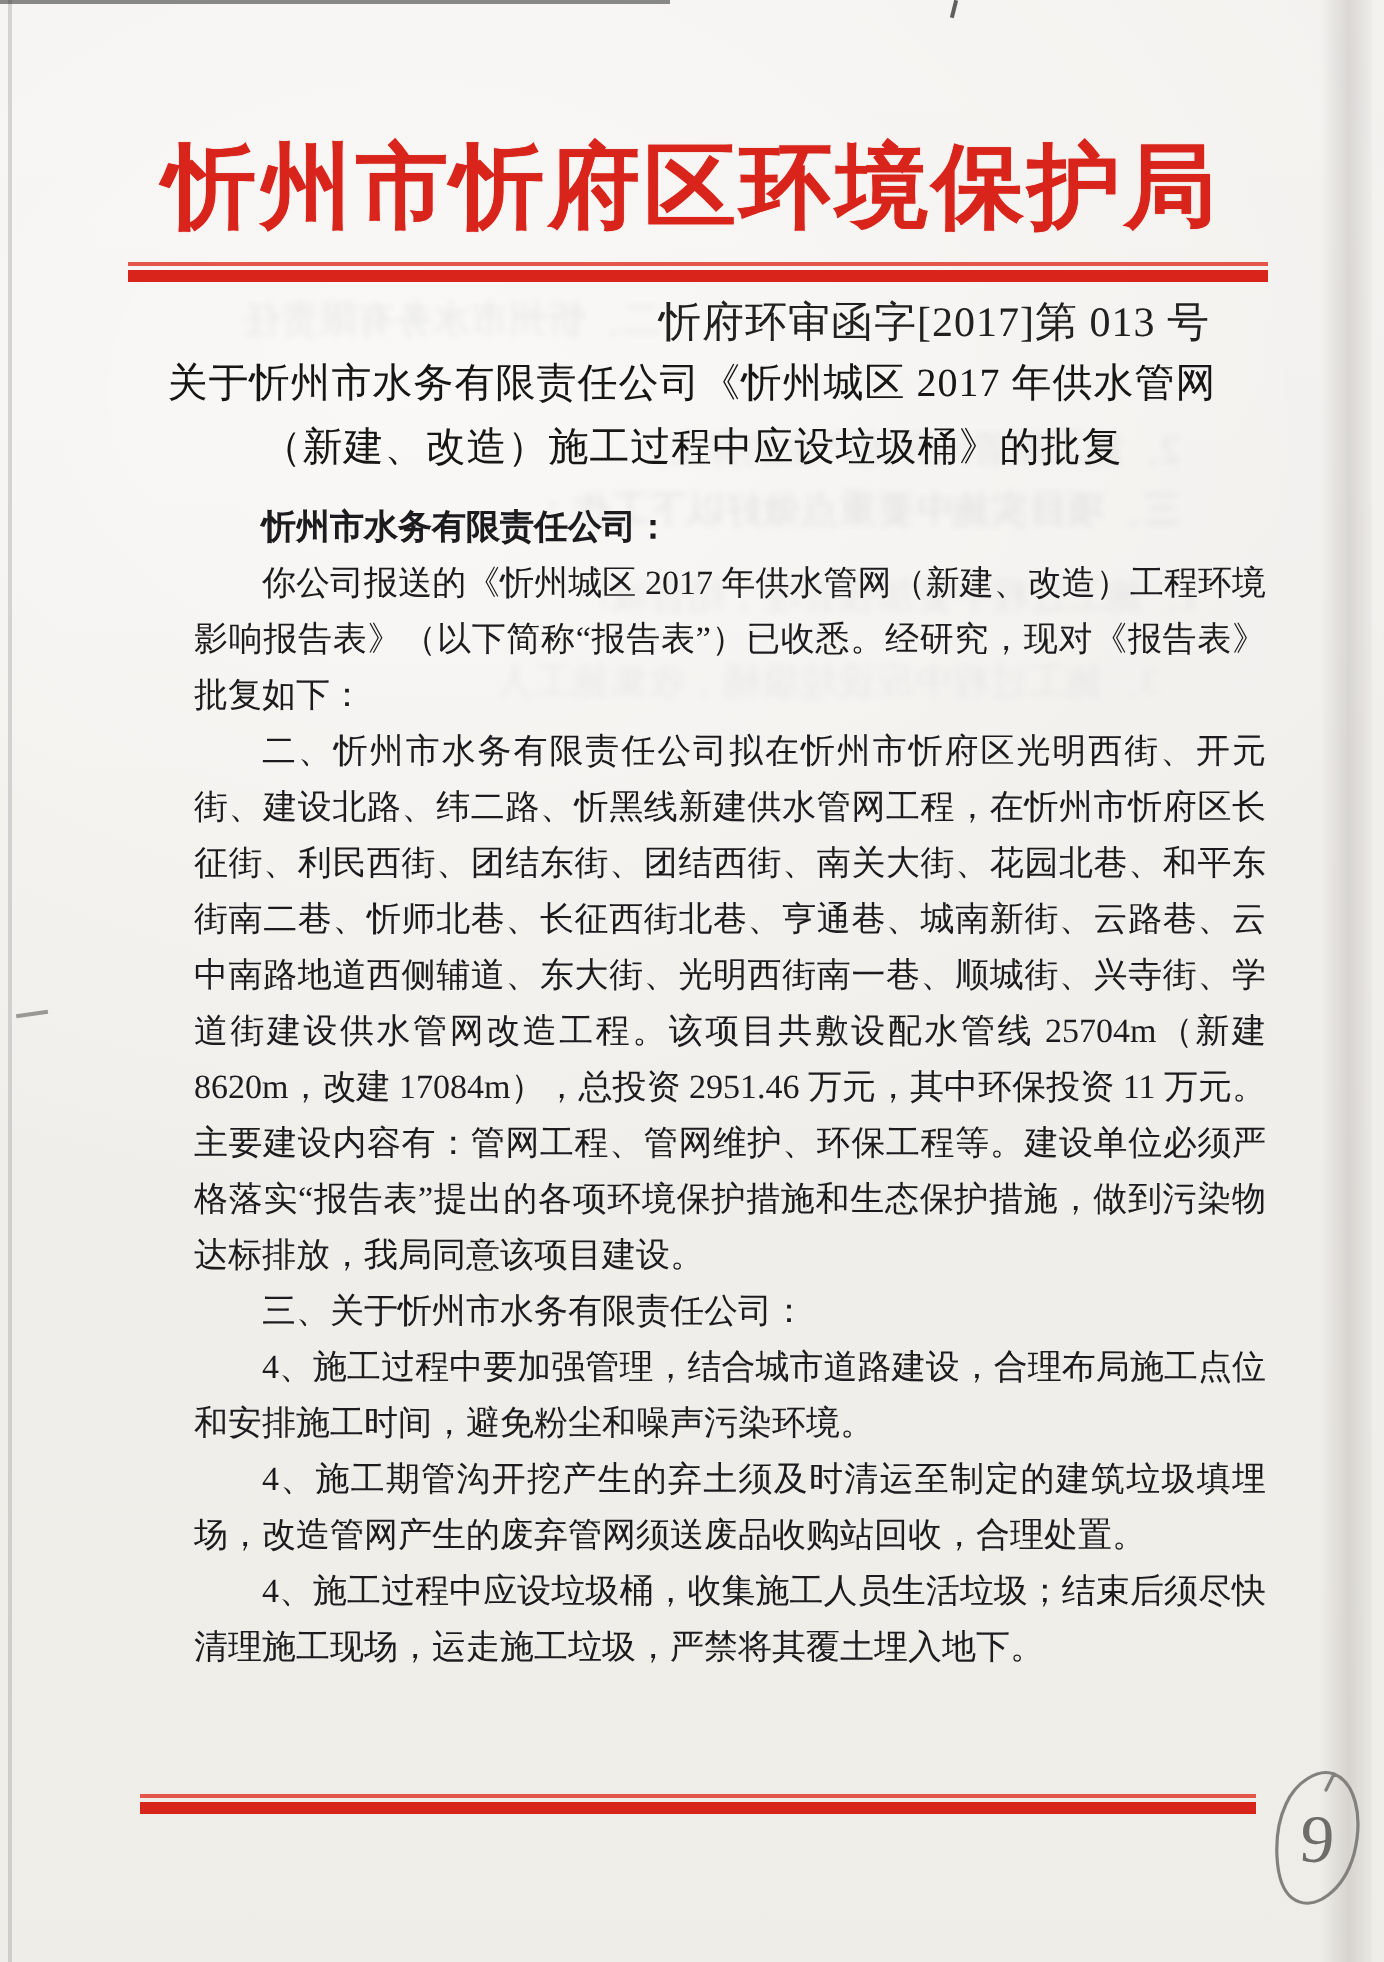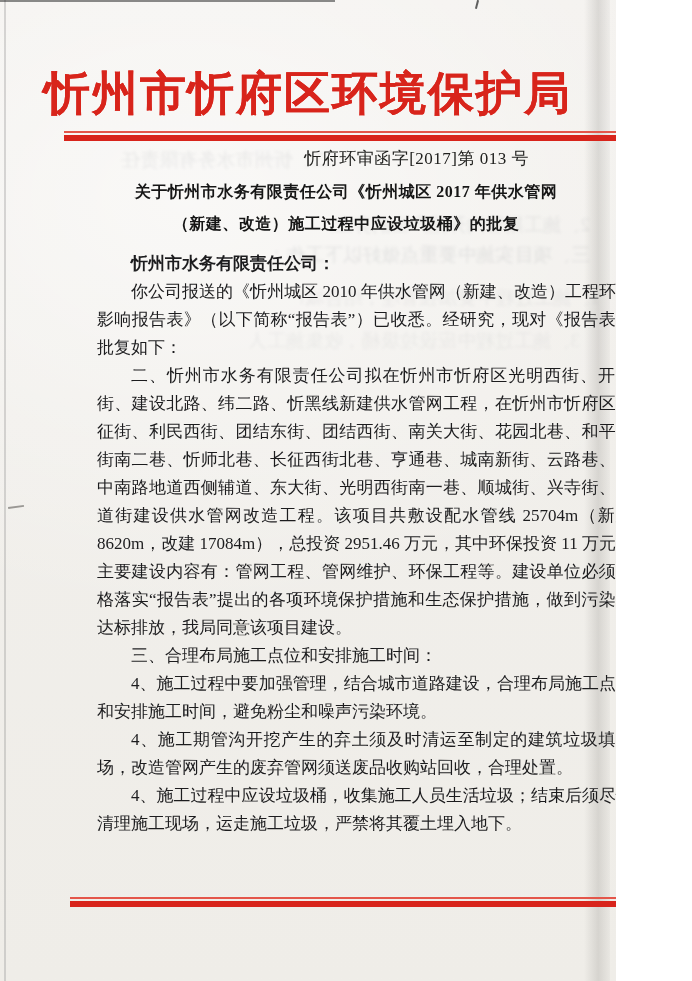--- a/index.html
+++ b/index.html
@@ -1,17 +1,17 @@
 <!DOCTYPE html>
 <html lang="zh"><head>
 <meta charset="utf-8">
 <style>
   html,body{margin:0;padding:0;background:#ffffff;}
   .scan{
-    position:relative;width:616px;height:981px;overflow:hidden;
+    position:relative;width:692px;height:981px;overflow:hidden;
     background:
       radial-gradient(ellipse 900px 700px at 30% 20%, rgba(255,255,255,.55), rgba(255,255,255,0) 60%),
       linear-gradient(180deg,#f4f2ef 0%,#f1efeb 40%,#efede8 100%);
     font-family:"Liberation Serif","DejaVu Serif",serif;
     color:#1d1d1f;
   }
   
   .edge-left{position:absolute;left:4px;top:0;width:2px;height:981px;background:rgba(150,150,148,.35);}
   .edge-right{position:absolute;right:6px;top:0;width:26px;height:981px;
     background:linear-gradient(90deg,rgba(125,122,117,0) 0%,rgba(125,122,117,.22) 55%,rgba(125,122,117,.05) 100%);}
@@ -23,25 +23,25 @@
   .agency{
     position:absolute;left:0;top:63px;width:100%;text-align:center;
     font-size:46px;font-weight:700;letter-spacing:2px;color:#d8241b;
     text-shadow:0 0 .4px #d8241b;white-space:nowrap;
   }
   .rule{position:absolute;height:10px;
     background:linear-gradient(180deg,#e4564a 0 2px,rgba(0,0,0,0) 2px 4px,#d8241b 4px 10px);}
   .rule-header{left:64px;top:131px;width:570px;}
   .rule-footer{left:70px;top:897px;width:558px;}
 
-  .doc-number{position:absolute;top:147px;right:87px;font-size:17px;letter-spacing:.5px;color:#21211f;text-align:right;}
+  .doc-number{position:absolute;top:147px;right:87px;font-size:21px;letter-spacing:.5px;color:#21211f;text-align:right;}
 
   .doc-title{
     position:absolute;left:60px;top:176px;width:572px;text-align:center;
-    font-size:16px;line-height:32px;font-weight:700;color:#161616;letter-spacing:.5px;
+    font-size:20px;line-height:32px;font-weight:400;color:#161616;letter-spacing:.5px;
   }
 
   .content{
     position:absolute;left:97px;top:250px;width:536px;
     font-size:17px;line-height:28px;text-align:justify;color:#1c1c1e;
   }
   .salutation{font-weight:700;margin:0;}
   .content p{margin:0;text-indent:2em;}
 
   
@@ -81,23 +81,23 @@
 
   <div class="doc-number">忻府环审函字[2017]第 013 号</div>
 
   <div class="doc-title">
     <div>关于忻州市水务有限责任公司《忻州城区 2017 年供水管网</div>
     <div>（新建、改造）施工过程中应设垃圾桶》的批复</div>
   </div>
 
   <div class="content">
     <p class="salutation">忻州市水务有限责任公司：</p>
-    <p>你公司报送的《忻州城区 2010 年供水管网（新建、改造）工程环境影响报告表》（以下简称“报告表”）已收悉。经研究，现对《报告表》批复如下：</p>
+    <p>你公司报送的《忻州城区 2017 年供水管网（新建、改造）工程环境影响报告表》（以下简称“报告表”）已收悉。经研究，现对《报告表》批复如下：</p>
     <p>二、忻州市水务有限责任公司拟在忻州市忻府区光明西街、开元街、建设北路、纬二路、忻黑线新建供水管网工程，在忻州市忻府区长征街、利民西街、团结东街、团结西街、南关大街、花园北巷、和平东街南二巷、忻师北巷、长征西街北巷、亨通巷、城南新街、云路巷、云中南路地道西侧辅道、东大街、光明西街南一巷、顺城街、兴寺街、学道街建设供水管网改造工程。该项目共敷设配水管线 25704m（新建 8620m，改建 17084m），总投资 2951.46 万元，其中环保投资 11 万元。主要建设内容有：管网工程、管网维护、环保工程等。建设单位必须严格落实“报告表”提出的各项环境保护措施和生态保护措施，做到污染物达标排放，我局同意该项目建设。</p>
-    <p>三、合理布局施工点位和安排施工时间：</p>
+    <p>三、关于忻州市水务有限责任公司：</p>
     <p>4、施工过程中要加强管理，结合城市道路建设，合理布局施工点位和安排施工时间，避免粉尘和噪声污染环境。</p>
     <p>4、施工期管沟开挖产生的弃土须及时清运至制定的建筑垃圾填埋场，改造管网产生的废弃管网须送废品收购站回收，合理处置。</p>
     <p>4、施工过程中应设垃圾桶，收集施工人员生活垃圾；结束后须尽快清理施工现场，运走施工垃圾，严禁将其覆土埋入地下。</p>
   </div>
 
   <div class="rule rule-footer"></div>
 
   <svg class="hand-mark" viewBox="0 0 52 76" xmlns="http://www.w3.org/2000/svg">
     <path d="M34,4 C44,8 49,24 44,44 C39,62 24,74 13,66 C4,59 3,34 10,19 C15,8 26,1 34,4 L30,12" fill="none" stroke="#83817d" stroke-width="1.6" stroke-linecap="round"></path>
     <text x="17" y="48" font-size="34" fill="#6f6d69" transform="rotate(4 26 38)" font-family="'Liberation Serif','DejaVu Serif',serif">9</text>

